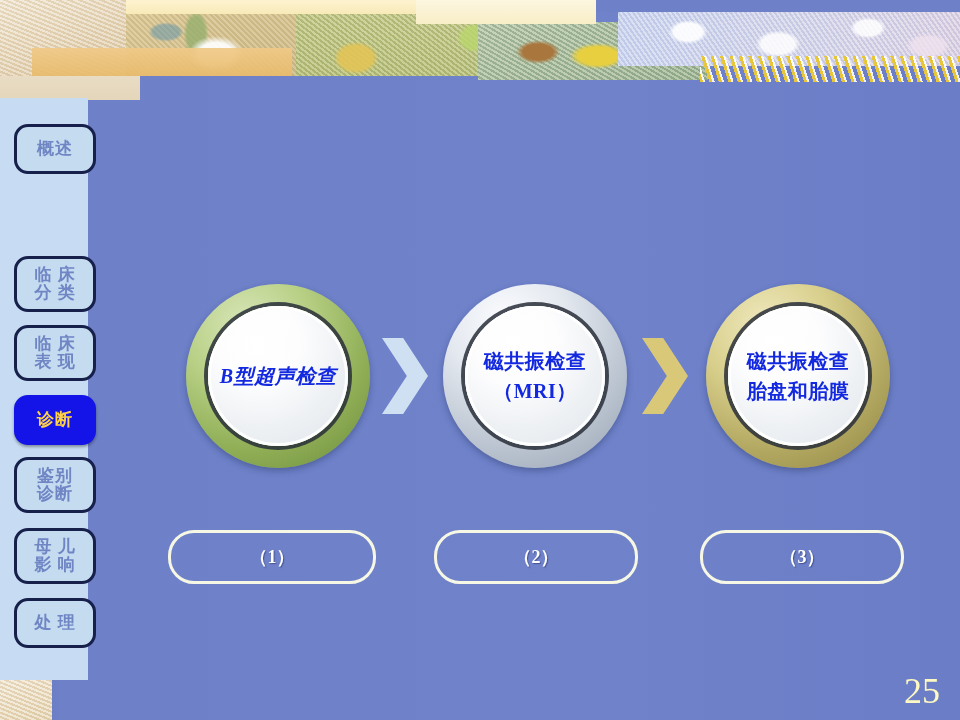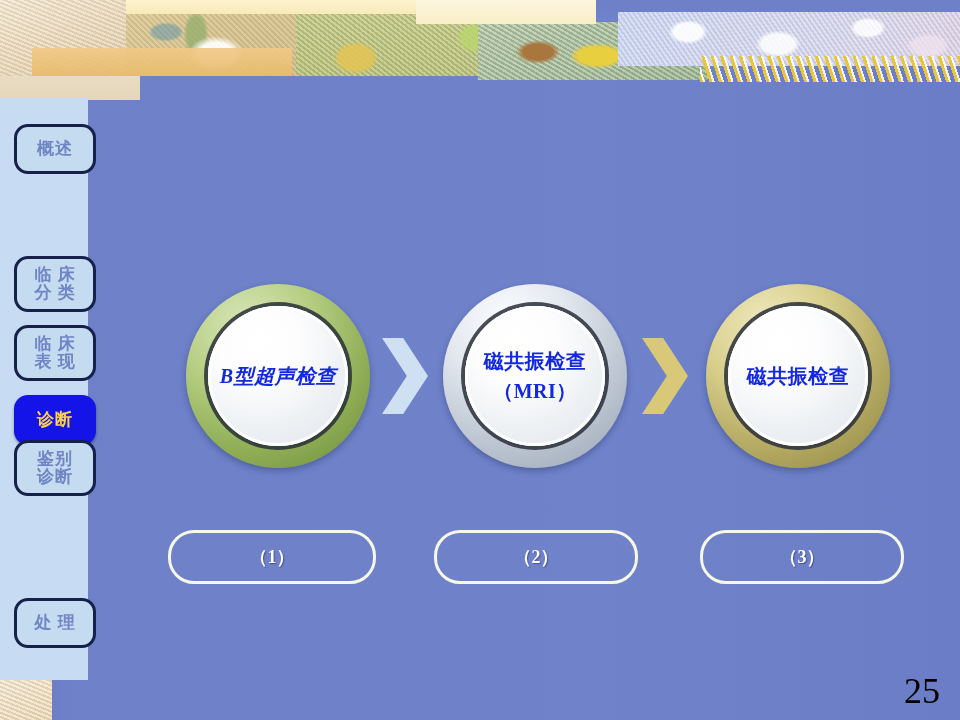--- a/index.html
+++ b/index.html
@@ -119,21 +119,21 @@
   .chev-gold{background:#d9c878;}
 
   
   .capsule{position:absolute;height:48px;border:3px solid #f6f7e4;border-radius:26px;
     display:flex;align-items:center;justify-content:center;
     color:#ffffff;font-size:18px;font-weight:bold;
     font-family:"Liberation Serif","DejaVu Serif",serif;
     text-shadow:1px 1px 1px rgba(30,40,90,.5);}
 
   
-  .pageno{position:absolute;right:20px;bottom:8px;color:#000000;
+  .pageno{position:absolute;right:20px;bottom:8px;color:#fef9c3;
     font-size:36px;font-family:"Liberation Serif","DejaVu Serif",serif;}
 </style>
 </head>
 <body>
 
 <div class="slide">
 
   <div class="bg-base"></div>
   <div class="bg-left-dark"></div>
 
@@ -161,23 +161,27 @@
     <span class="lbl">临 床
 分 类</span>
   </div>
   <div class="nav-item h2" style="top:325px">
     <span class="lbl">临 床
 表 现</span>
   </div>
   <div class="nav-item h1 active" style="top:395px">
     <span class="lbl">诊断</span>
   </div>
-  <div class="nav-item h2" style="top:440px">
+  <div class="nav-item h2" style="top:457px">
     <span class="lbl">鉴别
 诊断</span>
+  </div>
+  <div class="nav-item h2" style="top:528px">
+    <span class="lbl">母 儿
+影 响</span>
   </div>
   <div class="nav-item h1" style="top:598px">
     <span class="lbl">处 理</span>
   </div>
 
 
   <div class="circle c-green" style="left:186px;top:284px">
     <div class="inner">
       <div class="cap">B型超声检查</div>
     </div>
@@ -186,20 +190,21 @@
   <div class="circle c-silver" style="left:443px;top:284px">
     <div class="inner">
       <div class="cap">磁共振检查</div>
       <div class="cap">（MRI）</div>
     </div>
   </div>
 
   <div class="circle c-gold" style="left:706px;top:284px">
     <div class="inner">
       <div class="cap">磁共振检查</div>
+      <div class="cap">胎盘和胎膜</div>
     </div>
   </div>
 
   <div class="chev chev-light" style="left:382px;top:338px"></div>
   <div class="chev chev-gold" style="left:642px;top:338px"></div>
 
   <div class="capsule" style="left:168px;top:530px;width:202px">
     <span>（1）</span>
   </div>
   <div class="capsule" style="left:434px;top:530px;width:198px">

